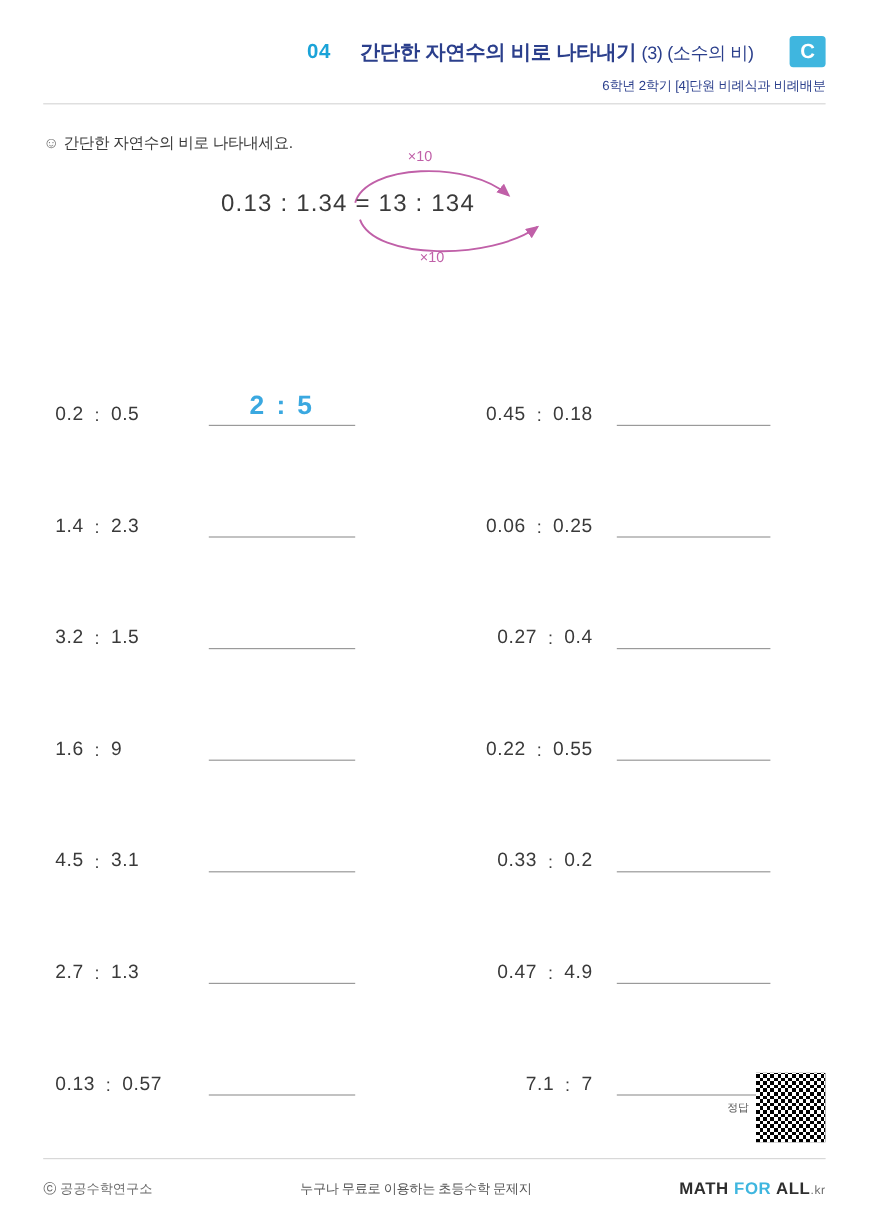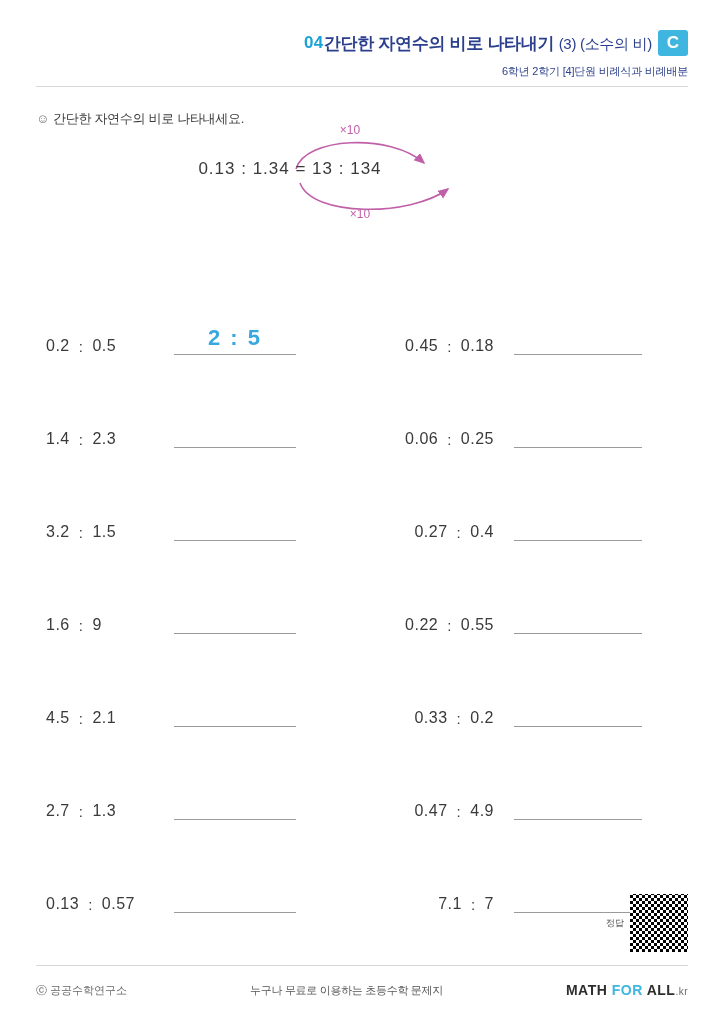--- a/index.html
+++ b/index.html
@@ -19,21 +19,21 @@
     top: 30px;
     left: 0;
     width: 724px;
     height: 62px;
   }
   .header-row {
     display: flex;
     align-items: center;
     justify-content: flex-end;
     padding-right: 36px;
-    gap: 0;
+    gap: 24px;
   }
   .unit-no {
     color: #1aa3d8;
     font-weight: bold;
     font-size: 17px;
     letter-spacing: 0.5px;
   }
   .header-title {
     color: #2b3f8c;
     font-weight: bold;
@@ -92,21 +92,21 @@
     left: 0;
     width: 724px;
     height: 110px;
   }
   .example-eq {
     position: absolute;
     top: 38px;
     left: 0;
     width: 580px;
     text-align: center;
-    font-size: 17px;
+    font-size: 20px;
     color: #3a3a3a;
     letter-spacing: 1px;
   }
   .arrow-top-label {
     position: absolute;
     top: 2px;
     left: 0;
     width: 724px;
     text-align: center;
     font-size: 12px;
@@ -374,21 +374,21 @@
         <span class="line"></span>
       </div>
     </div>
   </div>
 
   <div class="prob-row">
     <div class="prob-cell col-left">
       <div class="terms">
         <span>4.5</span>
         <span class="colon">:</span>
-        <span>2.1</span>
+        <span>3.1</span>
       </div>
       <div class="answer-slot">
         <span class="filled"></span>
         <span class="line"></span>
       </div>
     </div>
     <div class="prob-cell col-right">
       <div class="terms">
         <span>0.33</span>
         <span class="colon">:</span>

